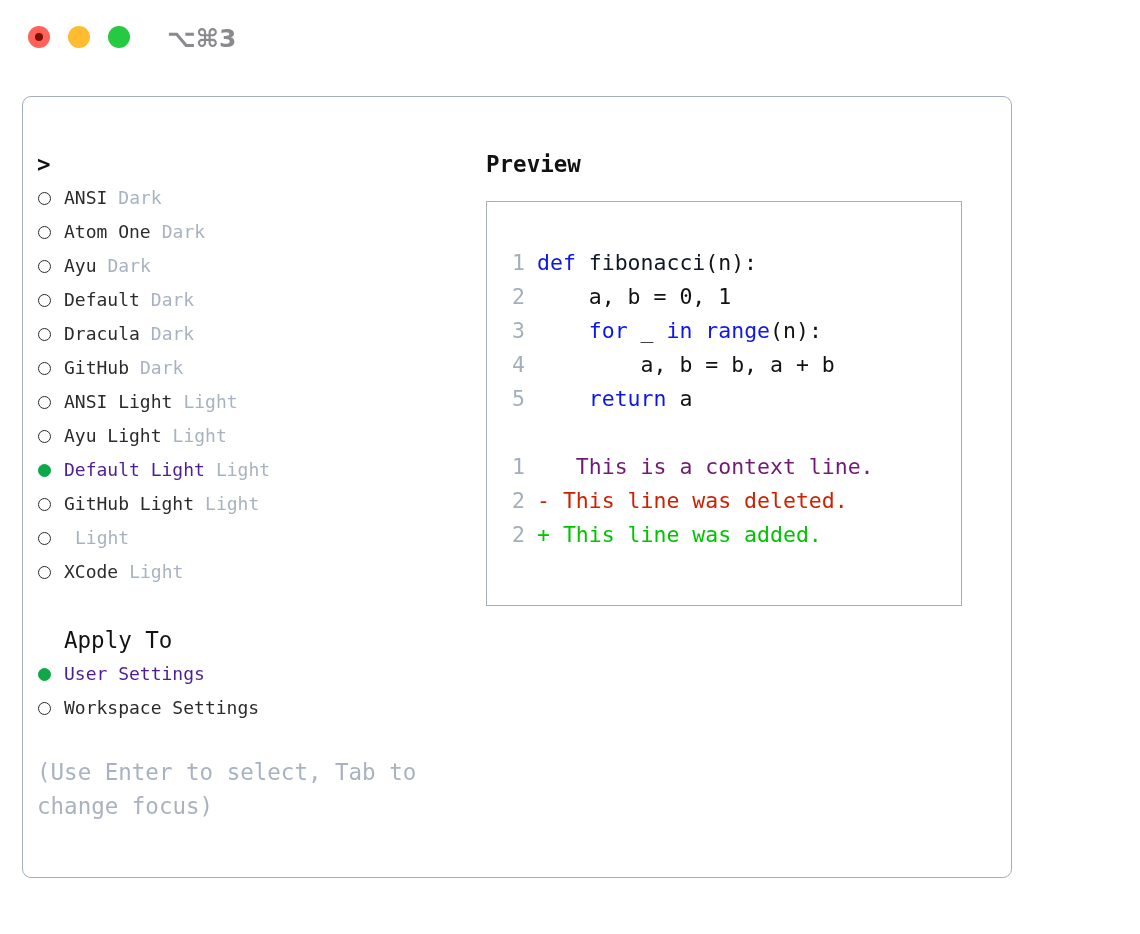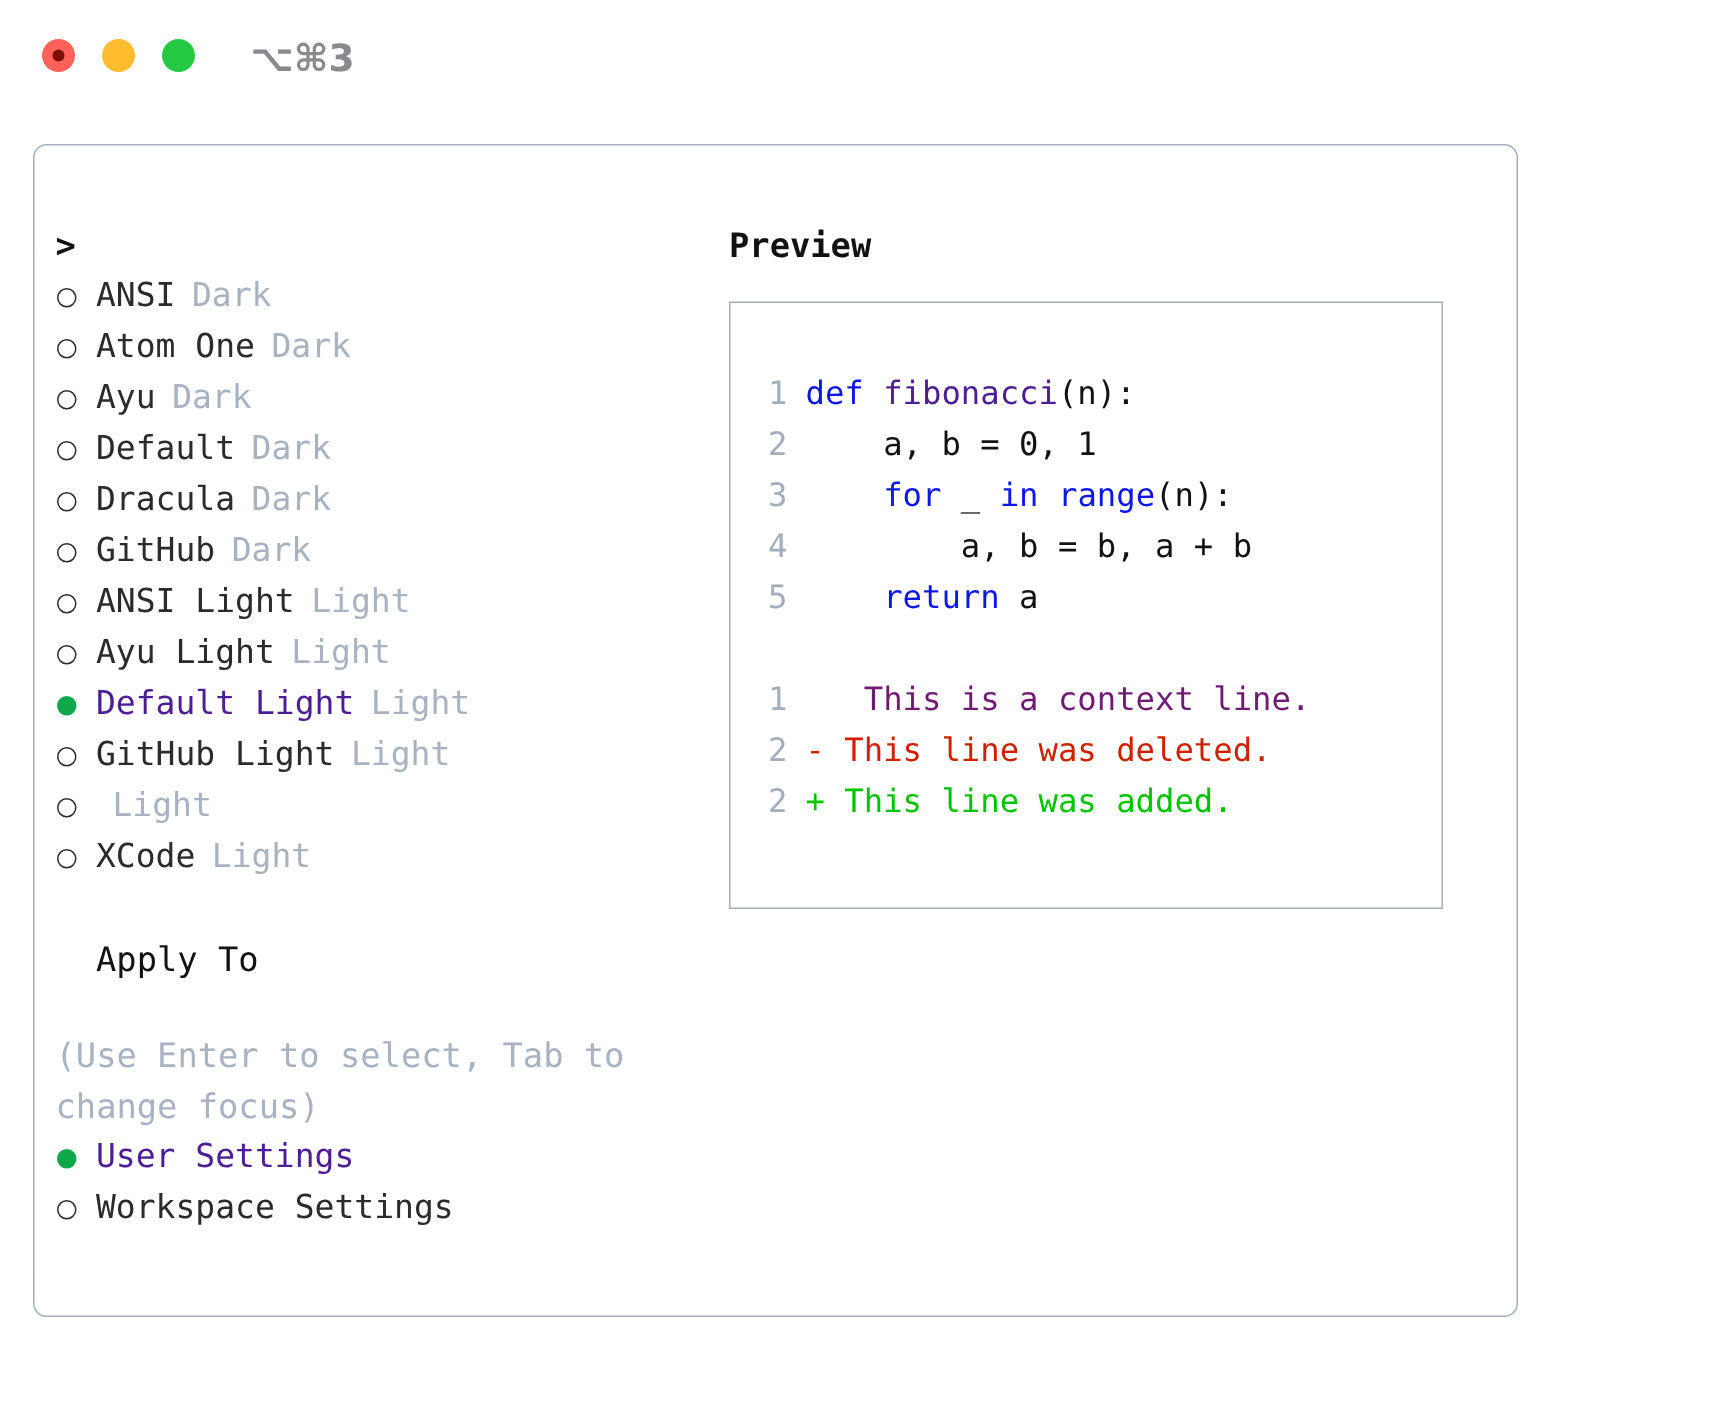--- a/index.html
+++ b/index.html
@@ -106,21 +106,21 @@
     display: inline-block;
     width: 27px;
     flex: 0 0 27px;
   }
 
   .opt-row {
     height: 34px;
     line-height: 34px;
     display: flex;
     align-items: center;
-    font-size: 22px;
+    font-size: 18px;
     color: #2B2B2B;
     white-space: pre;
   }
   .opt-marker {
     flex: 0 0 27px;
     width: 27px;
     display: flex;
     align-items: center;
     justify-content: flex-start;
     padding-left: 1px;
@@ -190,21 +190,21 @@
     color: #121212;
   }
   .lineno {
     display: inline-block;
     width: 26px;
     text-align: right;
     color: #A3AEBC;
     margin-right: 12px;
   }
   .kw   { color: #0D17E8; }
-  .fn   { color: #4c1d95; }
+  .fn   { color: #0f172a; }
   .plain{ color: #121212; }
 
   .code-gap { height: 34px; }
 
   .diff-ctx { color: #701a75; }
   .diff-del { color: #CC2200; }
   .diff-add { color: #00C400; }
 </style>
 </head>
 <body>
@@ -243,26 +243,26 @@
           <div class="opt-row"><span class="opt-marker"><span class="marker-circle"></span></span><span class="opt-label">XCode</span><span class="opt-tag">Light</span></div>
         </div>
 
       <div class="spacer-row"></div>
 
       <div class="section-header" style="font-weight:normal;">
         <span class="prefix"></span>
         <span>Apply To</span>
       </div>
 
-      <div id="hint-text">(Use Enter to select, Tab to change focus)</div>
-
       <div id="apply-options">
           <div class="opt-row selected"><span class="opt-marker"><span class="marker-circle"></span></span><span class="opt-label">User Settings</span></div>
           <div class="opt-row"><span class="opt-marker"><span class="marker-circle"></span></span><span class="opt-label">Workspace Settings</span></div>
         </div>
+
+      <div id="hint-text">(Use Enter to select, Tab to change focus)</div>
     </div>
 
     <div id="preview-column">
       <div id="preview-title">Preview</div>
       <div id="preview-box">
         <div id="code-block">
             <div class="code-line"><span class="lineno">1</span><span class="kw">def </span><span class="fn">fibonacci</span><span class="plain">(n):</span></div>
             <div class="code-line"><span class="lineno">2</span><span class="plain">    a, b = 0, 1</span></div>
             <div class="code-line"><span class="lineno">3</span><span class="plain">    </span><span class="kw">for</span><span class="plain"> _ </span><span class="kw">in</span><span class="plain"> </span><span class="kw">range</span><span class="plain">(n):</span></div>
             <div class="code-line"><span class="lineno">4</span><span class="plain">        a, b = b, a + b</span></div>

